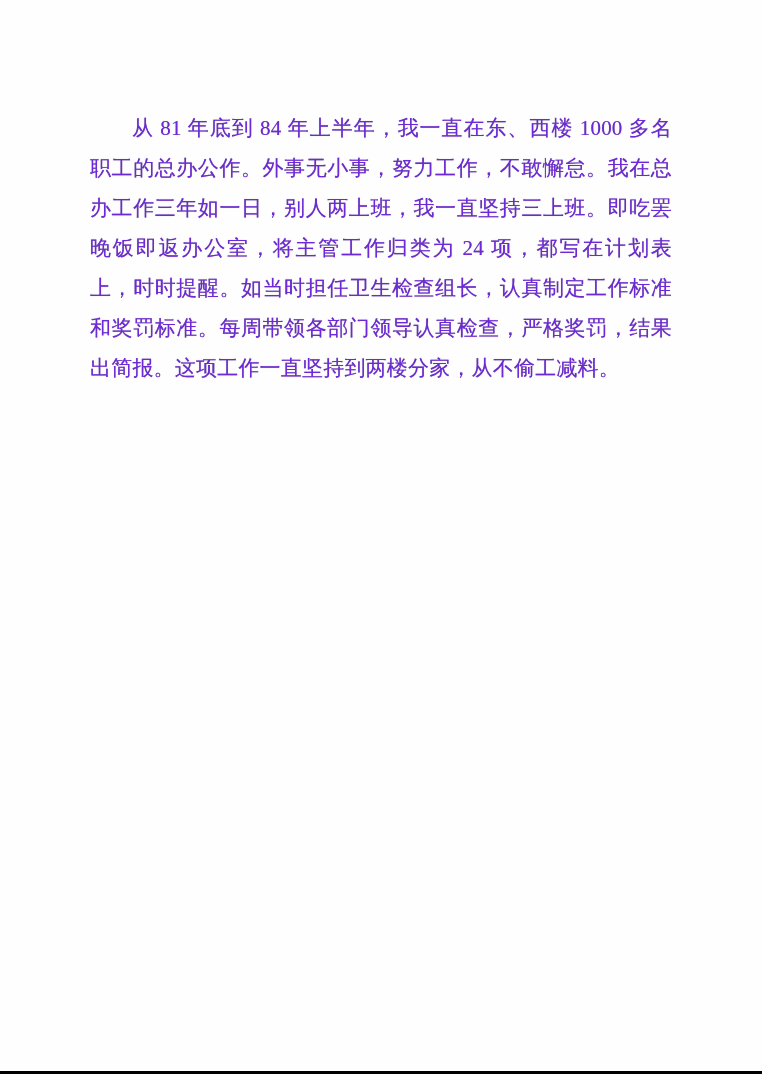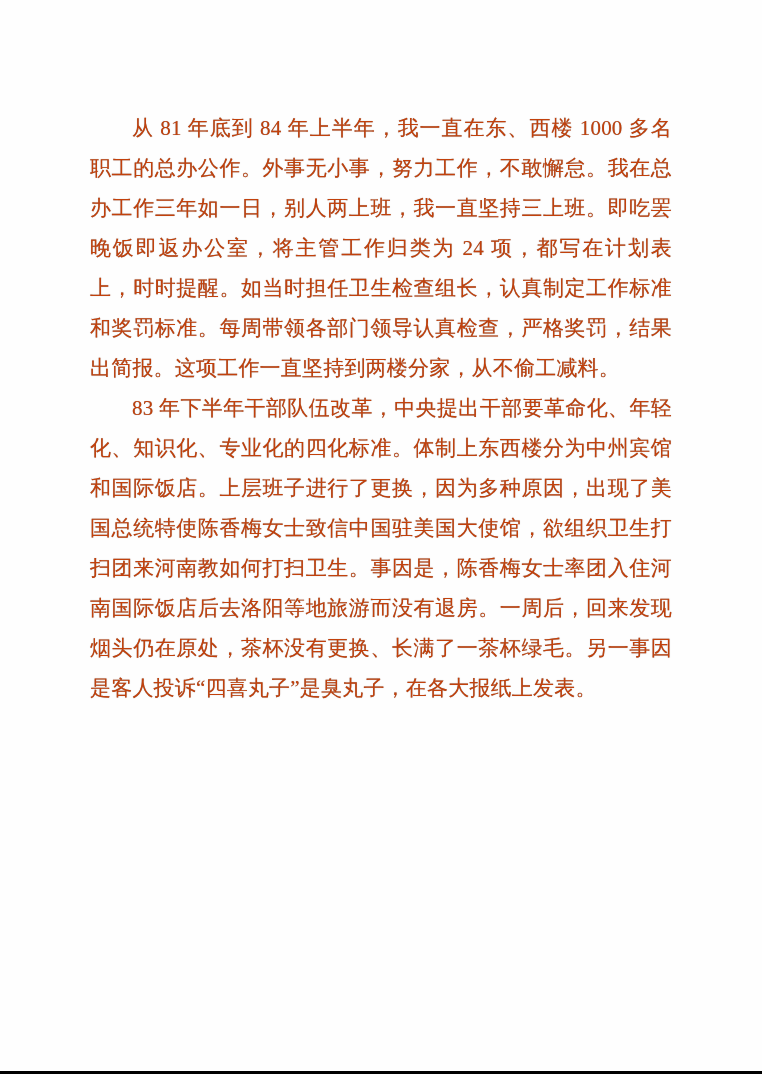--- a/index.html
+++ b/index.html
@@ -13,21 +13,21 @@
     height: 1078px;
     background: #fefefe;
     overflow: hidden;
     font-family: "Liberation Serif", "DejaVu Serif", serif;
   }
   .text-block {
     position: absolute;
     top: 108px;
     left: 90px;
     width: 582px;
-    color: #c2410c;
+    color: #6d28d9;
   }
   .text-block p {
     margin: 0;
     font-size: 21px;
     line-height: 40px;
     text-align: justify;
     text-indent: 2em;
     letter-spacing: 0.2px;
     
     text-shadow: 0 0 0.7px rgba(47, 47, 47, 0.55);
@@ -40,16 +40,15 @@
     height: 3px;
     background: #000000;
   }
 </style>
 </head>
 <body>
 
 <div class="page">
   <div class="text-block">
     <p>从 81 年底到 84 年上半年，我一直在东、西楼 1000 多名职工的总办公作。外事无小事，努力工作，不敢懈怠。我在总办工作三年如一日，别人两上班，我一直坚持三上班。即吃罢晚饭即返办公室，将主管工作归类为 24 项，都写在计划表上，时时提醒。如当时担任卫生检查组长，认真制定工作标准和奖罚标准。每周带领各部门领导认真检查，严格奖罚，结果出简报。这项工作一直坚持到两楼分家，从不偷工减料。</p>
-    <p>83 年下半年干部队伍改革，中央提出干部要革命化、年轻化、知识化、专业化的四化标准。体制上东西楼分为中州宾馆和国际饭店。上层班子进行了更换，因为多种原因，出现了美国总统特使陈香梅女士致信中国驻美国大使馆，欲组织卫生打扫团来河南教如何打扫卫生。事因是，陈香梅女士率团入住河南国际饭店后去洛阳等地旅游而没有退房。一周后，回来发现烟头仍在原处，茶杯没有更换、长满了一茶杯绿毛。另一事因是客人投诉“四喜丸子”是臭丸子，在各大报纸上发表。</p>
   </div>
   <div class="bottom-line"></div>
 </div>
 
 </body></html>

